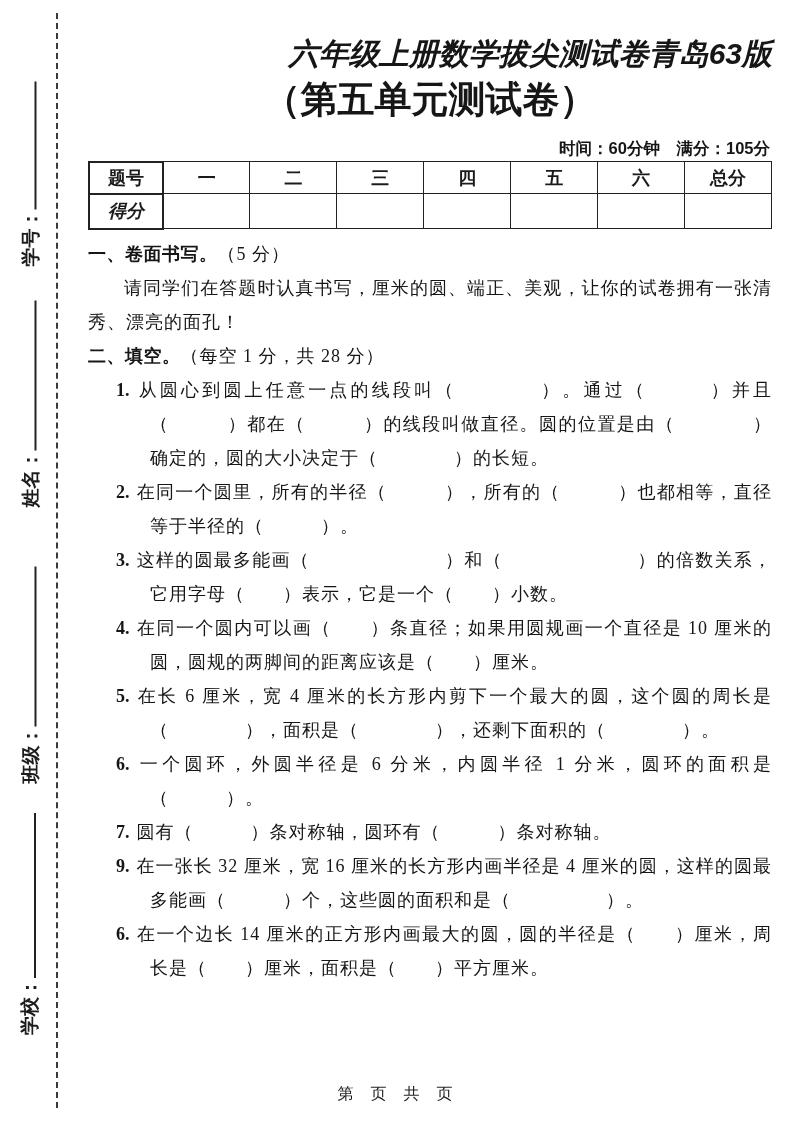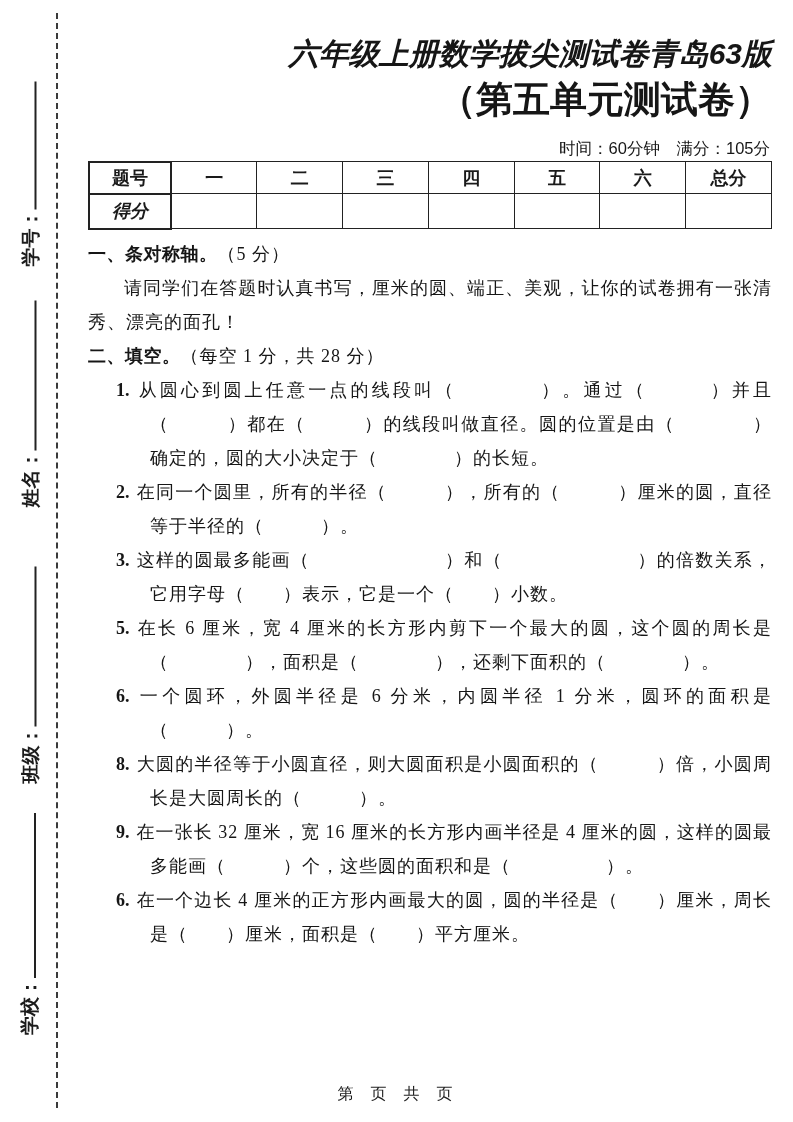--- a/index.html
+++ b/index.html
@@ -44,47 +44,47 @@
 
   .title {
     margin-top:36px;
     text-align:right;
     font-family:"Liberation Sans","DejaVu Sans",sans-serif;
     font-weight:bold; font-size:30px; line-height:1.18;
     letter-spacing:0px; white-space:nowrap;font-style:italic;
   }
   .subtitle {
     margin-top:8px;
-    text-align:right;
+    text-align:center;
     font-family:"Liberation Sans","DejaVu Sans",sans-serif;
     font-weight:bold; font-size:37px; line-height:1.15;
   }
   .meta {
     margin-top:16px;
     text-align:right;
     font-family:"Liberation Sans","DejaVu Sans",sans-serif;
-    font-weight:400; font-size:16.5px; line-height:20px;
+    font-weight:700; font-size:16.5px; line-height:20px;
     padding-right:2px;
   }
 
   
   table.score {
     margin-top:3px;
     width:684px; border-collapse:collapse;
     table-layout:fixed;
     font-family:"Liberation Sans","DejaVu Sans",sans-serif;
   }
   table.score td {
     border:1.6px solid #222;
     text-align:center; vertical-align:middle;
     font-weight:bold; font-size:18px; color:#1a1a1a;
   }
   table.score tr.r-head td { height:32px; }
   table.score tr.r-score td { height:35px;font-style:italic; }
-  table.score td.c0 { width:82px; }
+  table.score td.c0 { width:74px; }
   table.score .outer { border-width:2px; }
 
   
   .paper-body { margin-top:7px; font-size:18px; line-height:34px; letter-spacing:1px; }
 
   .sec-head { font-size:18px; }
   .sec-head .h-bold {
     font-family:"Liberation Sans","DejaVu Sans",sans-serif;
     font-weight:bold; letter-spacing:0.5px;
   }
@@ -148,33 +148,34 @@
       <td></td>
       <td></td>
       <td></td>
     </tr>
   </tbody>
     </table>
 
   <div class="paper-body">
 
     <div class="sec-head">
-      <span class="h-bold">一、条对称轴。</span><span class="h-note">（5 分）</span>
+      <span class="h-bold">一、卷面书写。</span><span class="h-note">（5 分）</span>
     </div>
     <div class="intro">请同学们在答题时认真书写，厘米的圆、端正、美观，让你的试卷拥有一张清秀、漂亮的面孔！</div>
 
     <div class="sec-head">
       <span class="h-bold">二、填空。</span><span class="h-note">（每空 1 分，共 28 分）</span>
     </div>
 
     <div class="q"><span class="q-num">1.</span><span>从圆心到圆上任意一点的线段叫（　　　　）。通过（　　　）并且（　　　）都在（　　　）的线段叫做直径。圆的位置是由（　　　　）确定的，圆的大小决定于（　　　　）的长短。</span></div>
-    <div class="q"><span class="q-num">2.</span><span>在同一个圆里，所有的半径（　　　），所有的（　　　）厘米的圆，直径等于半径的（　　　）。</span></div>
+    <div class="q"><span class="q-num">2.</span><span>在同一个圆里，所有的半径（　　　），所有的（　　　）也都相等，直径等于半径的（　　　）。</span></div>
     <div class="q"><span class="q-num">3.</span><span>这样的圆最多能画（　　　　　　　）和（　　　　　　　）的倍数关系，它用字母（　　）表示，它是一个（　　）小数。</span></div>
+    <div class="q"><span class="q-num">4.</span><span>在同一个圆内可以画（　　）条直径；如果用圆规画一个直径是 10 厘米的圆，圆规的两脚间的距离应该是（　　）厘米。</span></div>
     <div class="q"><span class="q-num">5.</span><span>在长 6 厘米，宽 4 厘米的长方形内剪下一个最大的圆，这个圆的周长是（　　　　），面积是（　　　　），还剩下面积的（　　　　）。</span></div>
     <div class="q"><span class="q-num">6.</span><span>一个圆环，外圆半径是 6 分米，内圆半径 1 分米，圆环的面积是（　　　）。</span></div>
-    <div class="q"><span class="q-num">8.</span><span>大圆的半径等于小圆直径，则大圆面积是小圆面积的（　　　）倍，小圆周长是大圆周长的（　　　）。</span></div>
+    <div class="q"><span class="q-num">7.</span><span>圆有（　　　）条对称轴，圆环有（　　　）条对称轴。</span></div>
     <div class="q"><span class="q-num">9.</span><span>在一张长 32 厘米，宽 16 厘米的长方形内画半径是 4 厘米的圆，这样的圆最多能画（　　　）个，这些圆的面积和是（　　　　　）。</span></div>
-    <div class="q"><span class="q-num">6.</span><span>在一个边长 4 厘米的正方形内画最大的圆，圆的半径是（　　）厘米，周长是（　　）厘米，面积是（　　）平方厘米。</span></div>
+    <div class="q"><span class="q-num">6.</span><span>在一个边长 14 厘米的正方形内画最大的圆，圆的半径是（　　）厘米，周长是（　　）厘米，面积是（　　）平方厘米。</span></div>
 
   </div>
 </div>
 
 <div class="footer">第 页 共 页</div>
 
 </body></html>

